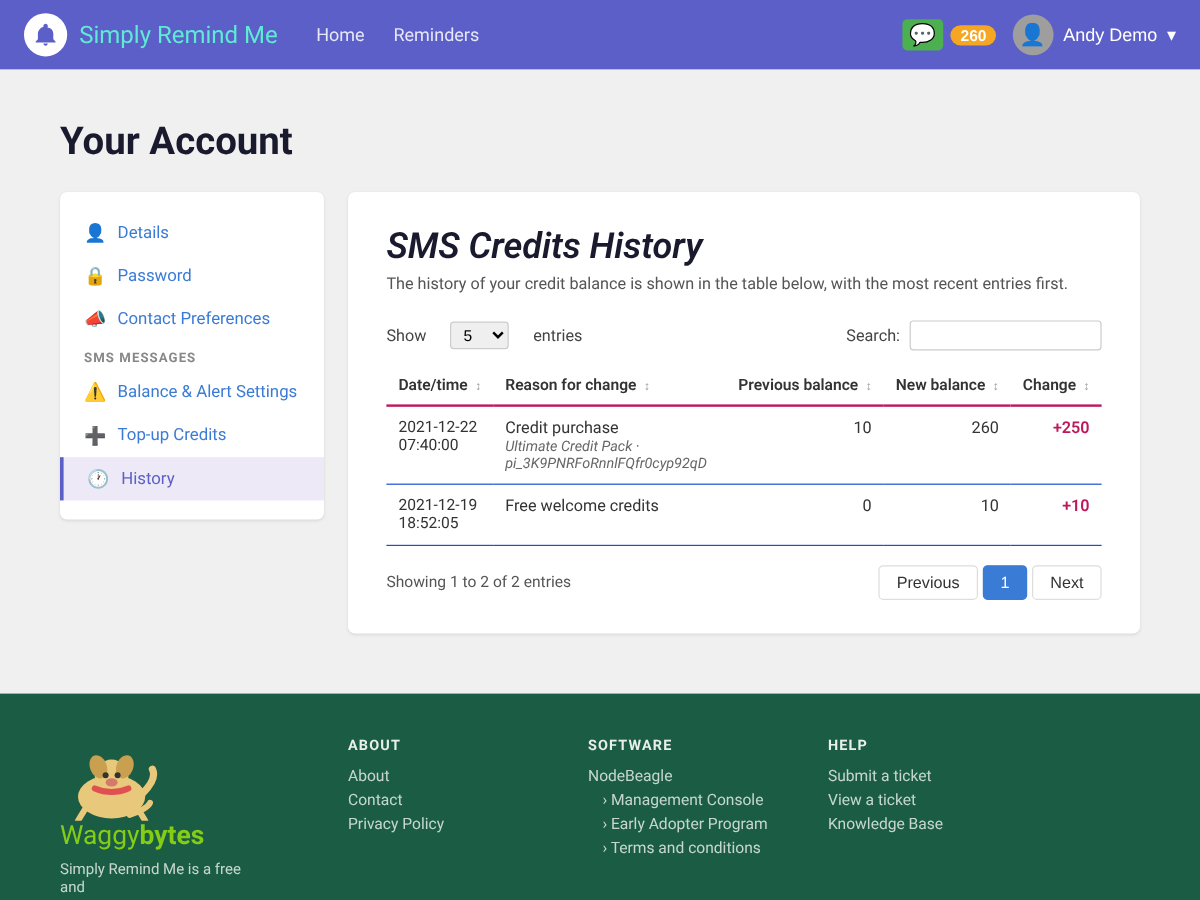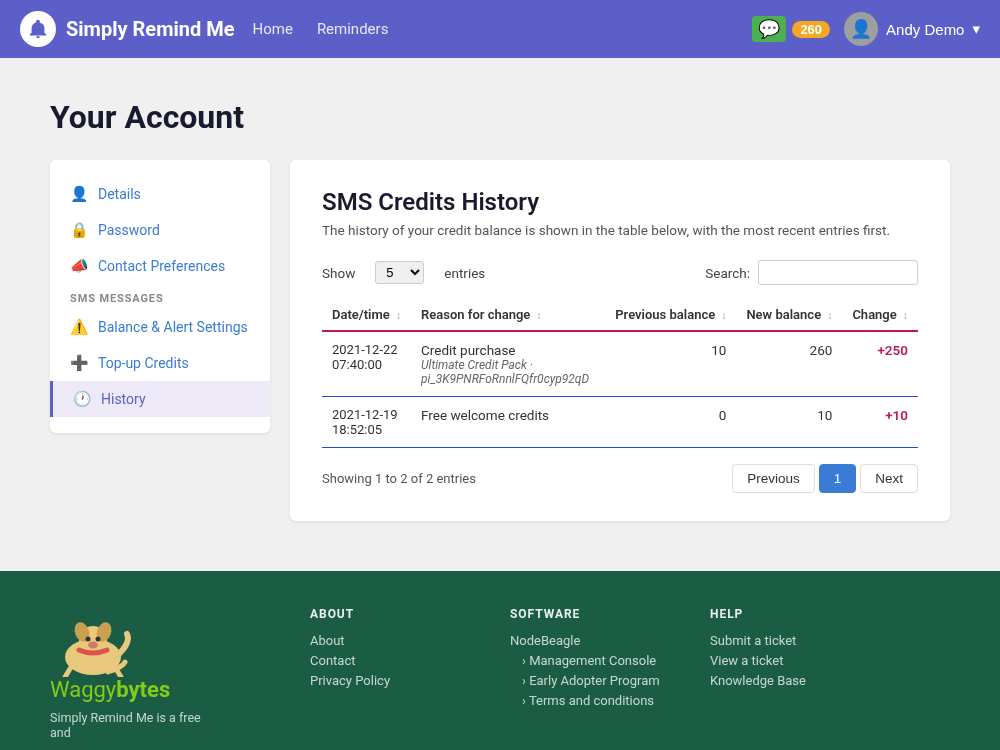--- a/index.html
+++ b/index.html
@@ -12,24 +12,24 @@
       align-items: center;
       padding: 0 20px;
       height: 58px;
       color: white;
     }
     .navbar-brand {
       display: flex;
       align-items: center;
       gap: 10px;
       text-decoration: none;
-      color: #ffffff;
+      color: #5eead4;
       font-size: 20px;
-      font-weight: 700;
-      margin-right: 18px;
+      font-weight: 400;
+      margin-right: 32px;
     }
     .brand-icon {
       width: 36px; height: 36px;
       background: white;
       border-radius: 50%;
       display: flex; align-items: center; justify-content: center;
     }
     .brand-icon svg { width: 22px; height: 22px; }
     .nav-links { display: flex; gap: 24px; flex: 1; }
     .nav-link {
@@ -124,24 +124,25 @@
 
     
     .main-panel {
       background: white;
       border-radius: 6px;
       flex: 1;
       padding: 28px 32px;
       box-shadow: 0 1px 3px rgba(0,0,0,0.1);
     }
     .panel-title {
-      font-size: 24px;
+      font-size: 30px;
       font-weight: 600;
       color: #1a1a2e;
       margin-bottom: 6px;
+      font-style: italic;
     }
     .panel-subtitle {
       font-size: 13.5px;
       color: #555;
       margin-bottom: 22px;
     }
 
     
     .table-controls {
       display: flex;
@@ -253,21 +254,20 @@
       font-weight: 400;
       margin-bottom: 8px;
       color: #84cc16;
     }
     .footer-logo-text strong { font-weight: 700; }
     .footer-tagline { font-size: 12.5px; color: rgba(255,255,255,0.75); max-width: 170px; }
     .footer-columns {
       display: flex;
       flex: 1;
       gap: 40px;
-      margin-left: 20px;
     }
     .footer-col { min-width: 160px; }
     .footer-col-title {
       font-size: 12px;
       font-weight: 700;
       text-transform: uppercase;
       letter-spacing: 0.08em;
       margin-bottom: 12px;
       color: rgba(255,255,255,0.9);
     }

